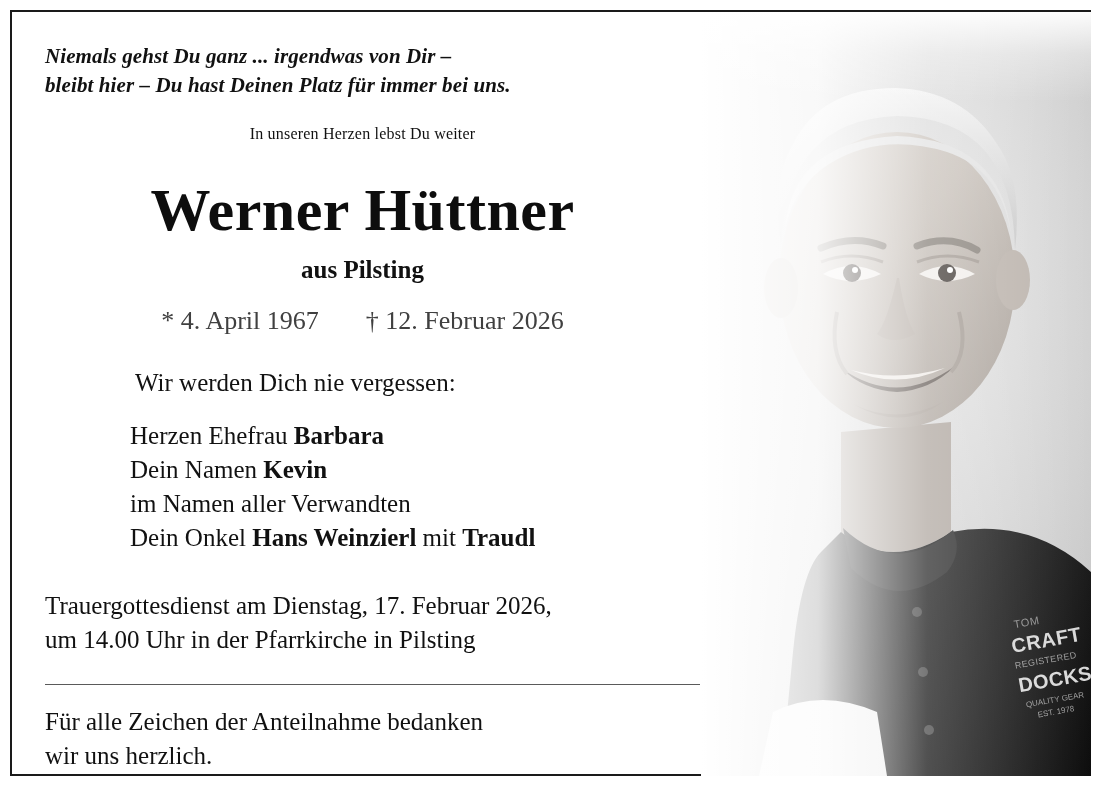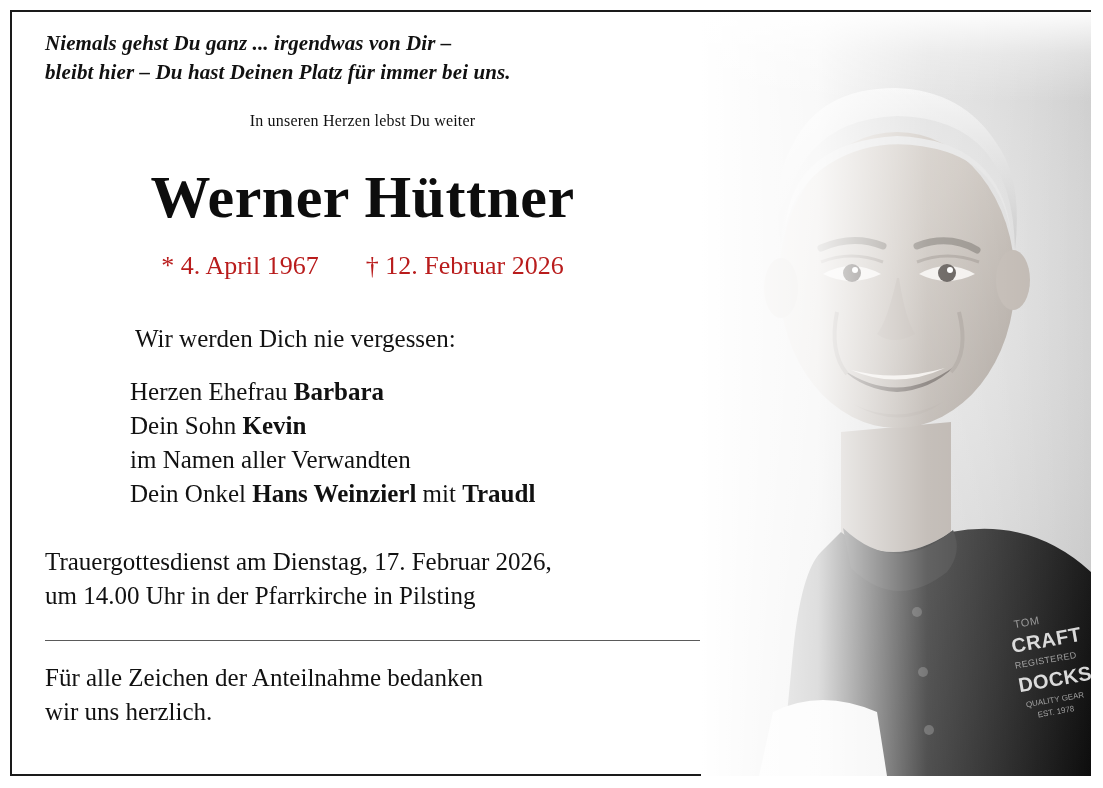--- a/index.html
+++ b/index.html
@@ -26,21 +26,21 @@
     border: 2px solid #1a1a1a;
     box-sizing: border-box;
   }
   .content {
     position: absolute;
     left: 0;
     top: 0;
     width: 720px;
     height: 788px;
     box-sizing: border-box;
-    padding: 17px 40px 0 45px;
+    padding: 30px 40px 0 45px;
   }
 
   
   .photo {
     position: absolute;
     right: 12px;
     top: 12px;
     width: 390px;
     height: 764px;
     overflow: hidden;
@@ -83,29 +83,29 @@
     text-align: center;
     font-size: 25px;
     font-weight: bold;
     color: #111;
     margin-top: 14px;
   }
 
   .dates {
     text-align: center;
     font-size: 26px;
-    color: #b91c1c;
+    color: #404040;
     margin-top: 22px;
   }
   .dates .sep { display:inline-block; width: 34px; }
 
   .remember {
     font-size: 25px;
     color: #111;
-    margin-top: 44px;
+    margin-top: 33px;
     padding-left: 90px;
   }
 
   .family {
     font-size: 25px;
     color: #111;
     margin-top: 22px;
     padding-left: 85px;
     line-height: 1.36;
   }
@@ -237,35 +237,36 @@
 
     <div class="epitaph">
       <div>Niemals gehst Du ganz ... irgendwas von Dir –</div>
       <div>bleibt hier – Du hast Deinen Platz für immer bei uns.</div>
     </div>
 
     <div class="subline">In unseren Herzen lebst Du weiter</div>
 
     <div class="name">Werner Hüttner</div>
 
+    <div class="origin">aus Pilsting</div>
 
     <div class="dates">
       <span>* 4. April 1967</span>
       <span class="sep"></span>
       <span>† 12. Februar 2026</span>
     </div>
 
     <div class="remember">Wir werden Dich nie vergessen:</div>
 
     <div class="family">
       <div>
         <span>Herzen Ehefrau </span><b>Barbara</b>
       </div>
       <div>
-        <span>Dein Sohn </span><b>Kevin</b>
+        <span>Dein Namen </span><b>Kevin</b>
       </div>
       <div>
         <span>im Namen aller Verwandten</span>
       </div>
       <div>
         <span>Dein Onkel </span><b>Hans Weinzierl</b><span> mit </span><b>Traudl</b>
       </div>
     </div>
 
     <div class="service">

